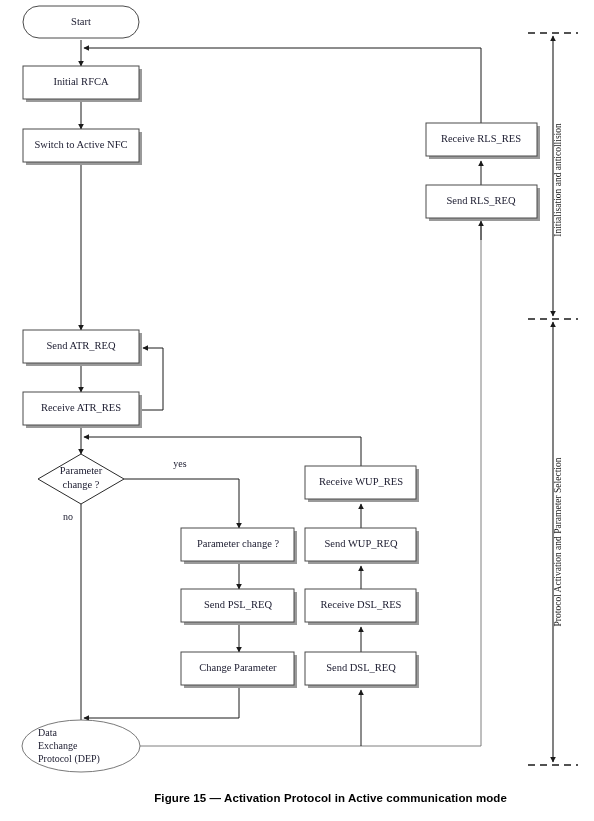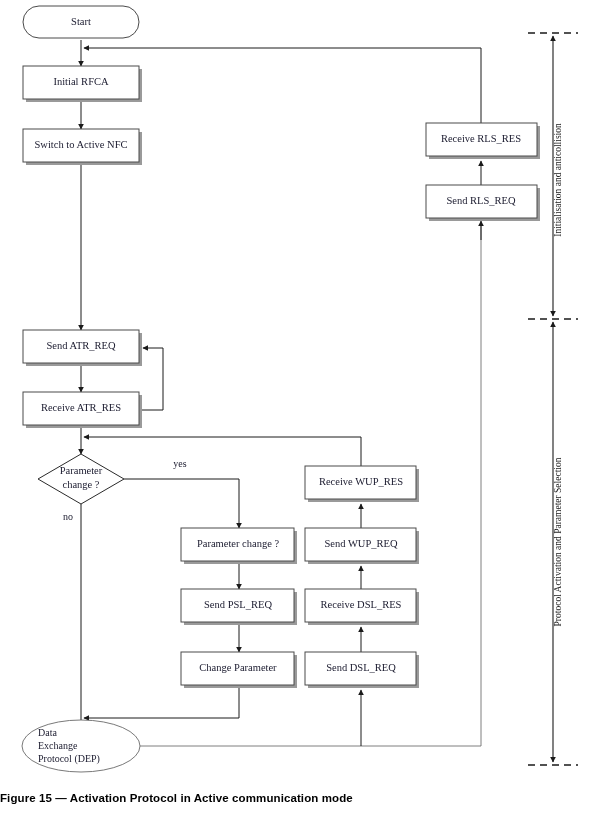--- a/index.html
+++ b/index.html
@@ -52,21 +52,21 @@
     font-size: 10px;
     fill: #1a1a2e;
     text-anchor: start;
     dominant-baseline: middle;
   }
   .caption {
     position: absolute;
     left: 0;
     top: 792px;
     width: 507px;
-    text-align: left;
+    text-align: right;
     font-family: "Liberation Sans", sans-serif;
     font-weight: bold;
     font-size: 11.5px;
     color: #000000;
     letter-spacing: 0.1px;
   }
   .box-rect {
     fill: #ffffff;
     stroke: #4a4a4a;
     stroke-width: 1;

